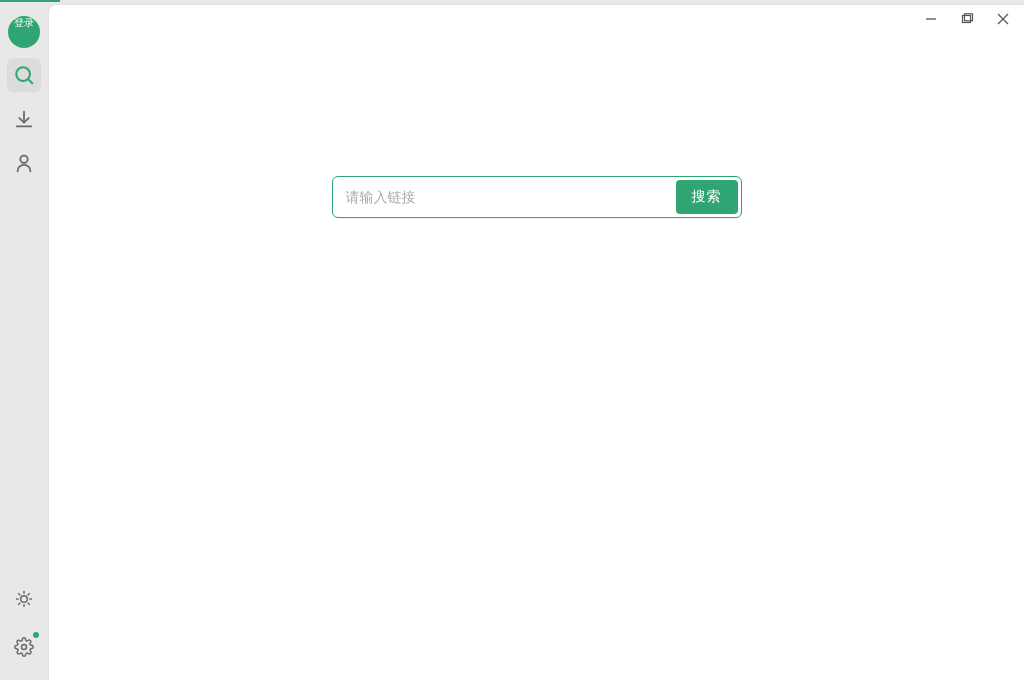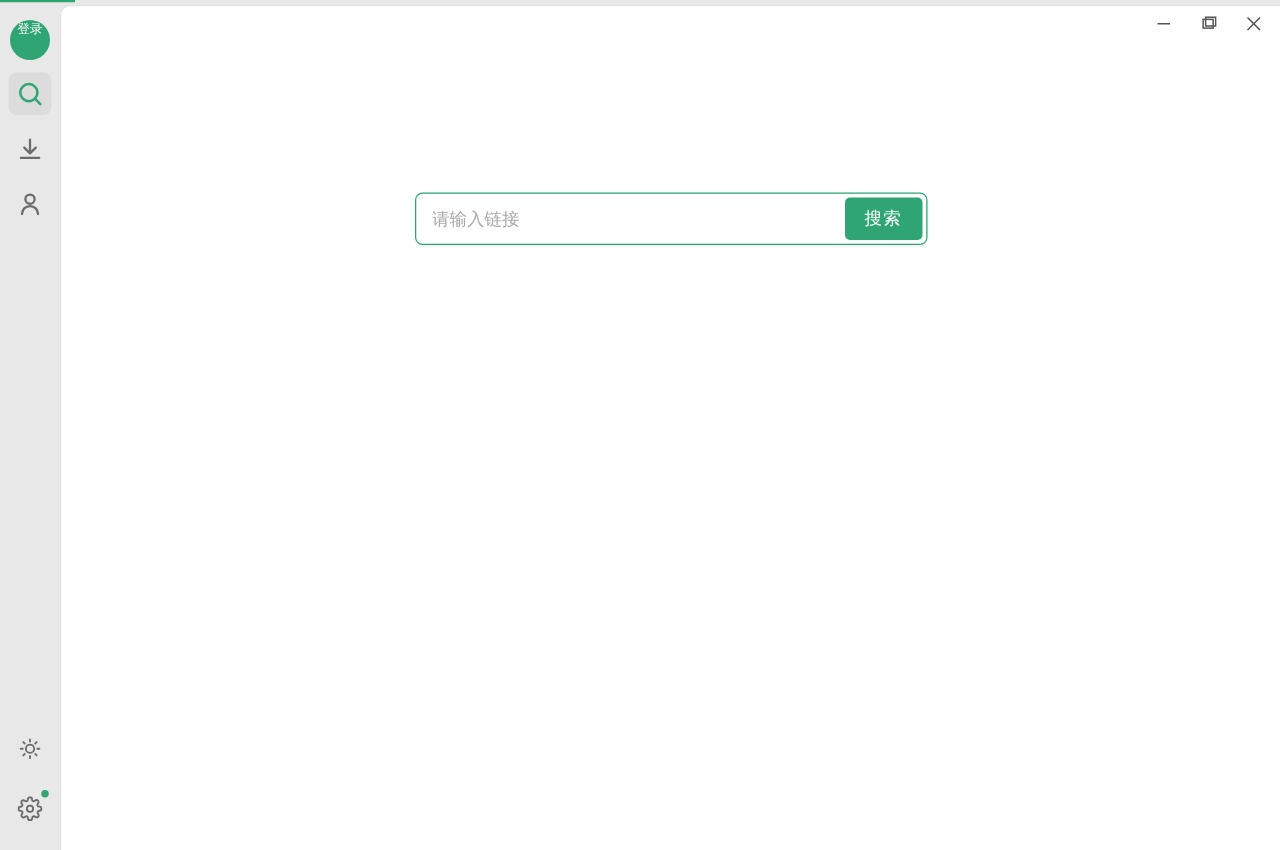--- a/index.html
+++ b/index.html
@@ -124,21 +124,21 @@
       flex: 1;
       background: #fff;
       border-top-left-radius: 8px;
       border: 1px solid #e3e3e3;
       border-right: none;
       border-bottom: none;
       position: relative;
     }
     .search-container {
       position: absolute;
-      top: 149px;
+      top: 171px;
       left: 50%;
       transform: translateX(-50%);
       width: 410px;
       height: 42px;
       border: 1.5px solid #2fa574;
       border-radius: 6px;
       display: flex;
       align-items: center;
       padding: 3px;
       background: #fff;

